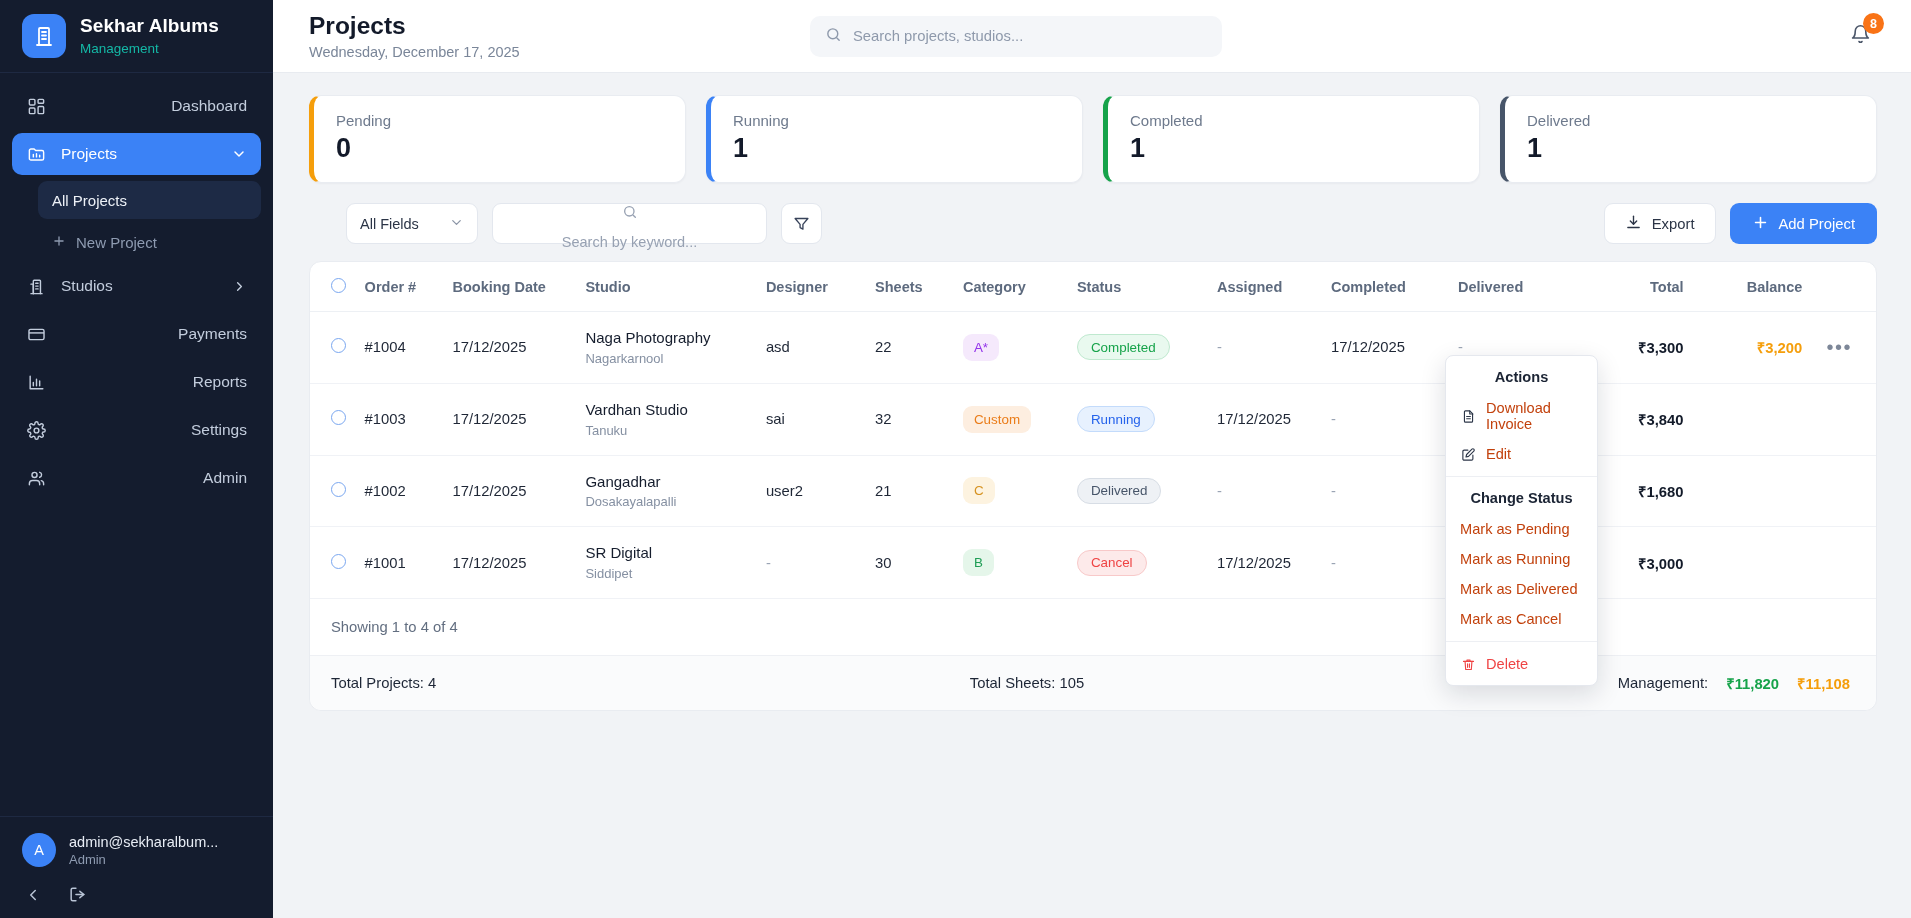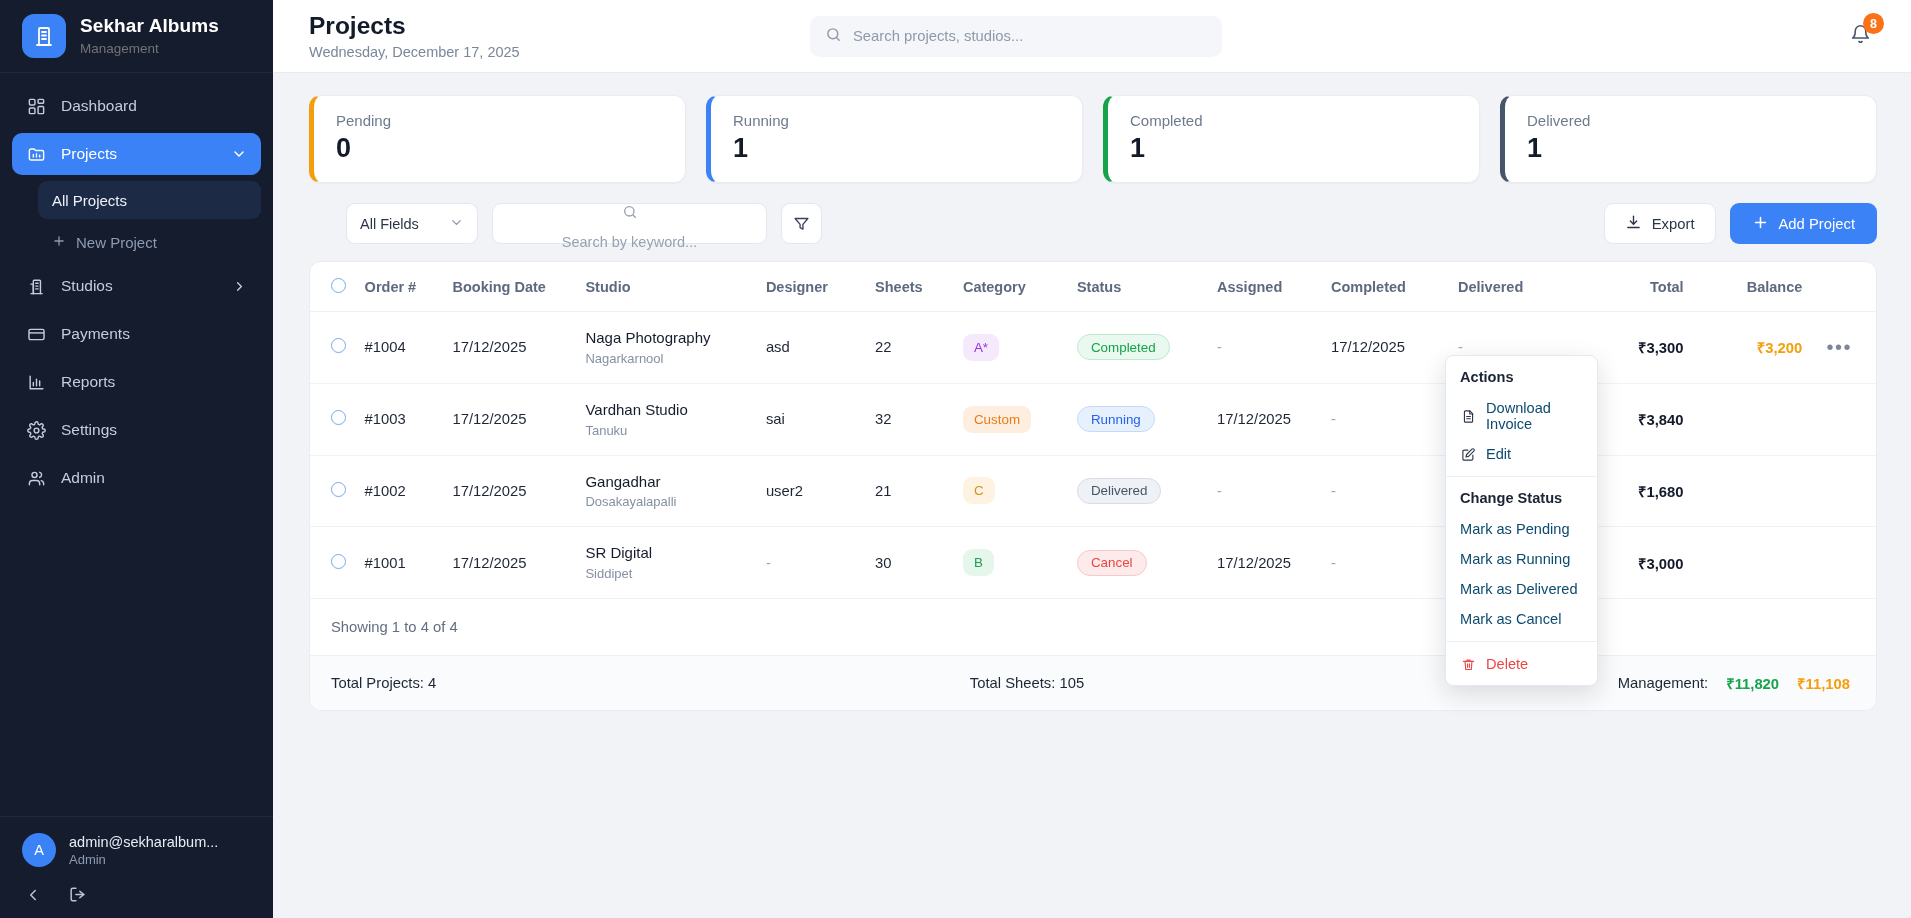--- a/index.html
+++ b/index.html
@@ -24,28 +24,29 @@
     border-bottom: 1px solid #1e2942;
     height: 73px;
   }
   .brand-logo {
     width: 44px; height: 44px; border-radius: 12px;
     background: #3b82f6; display: flex; align-items: center; justify-content: center;
     flex: 0 0 44px;
   }
   .brand-text { display: flex; flex-direction: column; justify-content: center; }
   .brand-title { font-size: 19px; font-weight: bold; color: #fff; letter-spacing: .1px; line-height: 1.2; }
-  .brand-sub { font-size: 13.5px; color: #737373; line-height: 1.3; margin-top: 2px; }
+  .brand-sub { font-size: 13.5px; color: #14b8a6; line-height: 1.3; margin-top: 2px; }
 
   .nav { padding: 12px 12px 0 12px; flex: 1; }
   .nav-item {
     display: flex; align-items: center; gap: 14px;
     height: 42px; padding: 0 14px; border-radius: 10px;
     font-size: 15.5px; color: #c3cddd; margin-bottom: 6px; cursor: pointer;
     position: relative;
+    justify-content: space-between;
   }
   .nav-item.active { background: #3b82f6; color: #fff; font-weight: 500; }
   .nav-item .chev { margin-left: auto; display: flex; align-items: center; }
   .nav-icon { width: 21px; height: 21px; display: flex; align-items: center; justify-content: center; flex: 0 0 21px; }
   .sub-item {
     display: flex; align-items: center; height: 38px;
     margin: 0 0 4px 26px; padding: 0 14px; border-radius: 9px;
     font-size: 15px; color: #b9c4d6; cursor: pointer;
   }
   .sub-item.active { background: #1d2a45; color: #eef2f8; }
@@ -180,27 +181,27 @@
   .tfoot .right { display: flex; gap: 18px; align-items: center; }
   .fin-green { color: #16a34a; font-weight: bold; }
   .fin-amber { color: #f59e0b; font-weight: bold; }
 
   
   .menu {
     position: absolute; left: 1135px; top: 93px; width: 153px;
     background: #fff; border: 1px solid #e5e8ee; border-radius: 8px;
     box-shadow: 0 8px 26px rgba(16,24,40,.14); padding: 7px 0 6px 0; z-index: 50;
   }
-  .menu-head { font-size: 14.6px; font-weight: bold; color: #1b2troll; }
+  .menu-head { font-size: 14.6px; font-weight: bold; color: #1b2troll; text-align: center; }
   .menu-head { font-size: 14.6px; font-weight: bold; color: #1b2434; padding: 6px 14px 8px 14px; }
   .menu-item {
     display: flex; align-items: center; gap: 10px; padding: 7px 14px;
     font-size: 14.6px; color: #2c3span; cursor: pointer;
   }
-  .menu-item { color: #0c4a6e; }
+  .menu-item { color: #c2410c; }
   .menu-item.danger { color: #ef4444; }
   .menu-sep { height: 1px; background: #edeff3; margin: 7px 0; }
   .menu-icon { width: 16px; height: 16px; display: flex; align-items: center; justify-content: center; flex: 0 0 16px; }
 </style>
 </head>
 <body>
 
 <div class="app">
 
   <aside class="sidebar">

